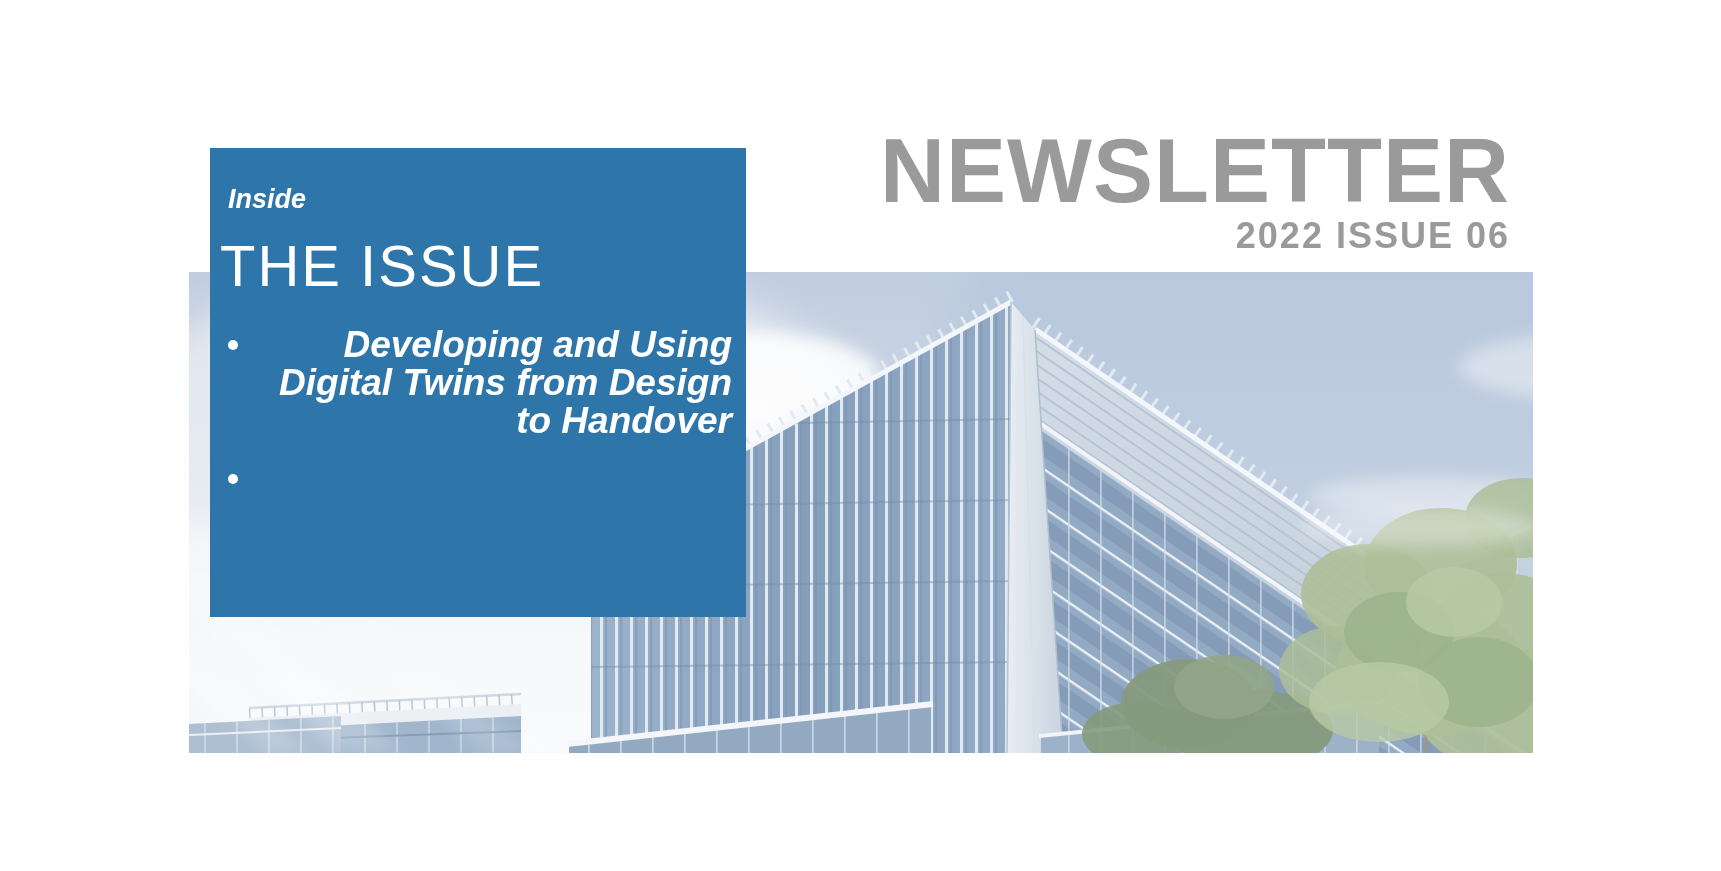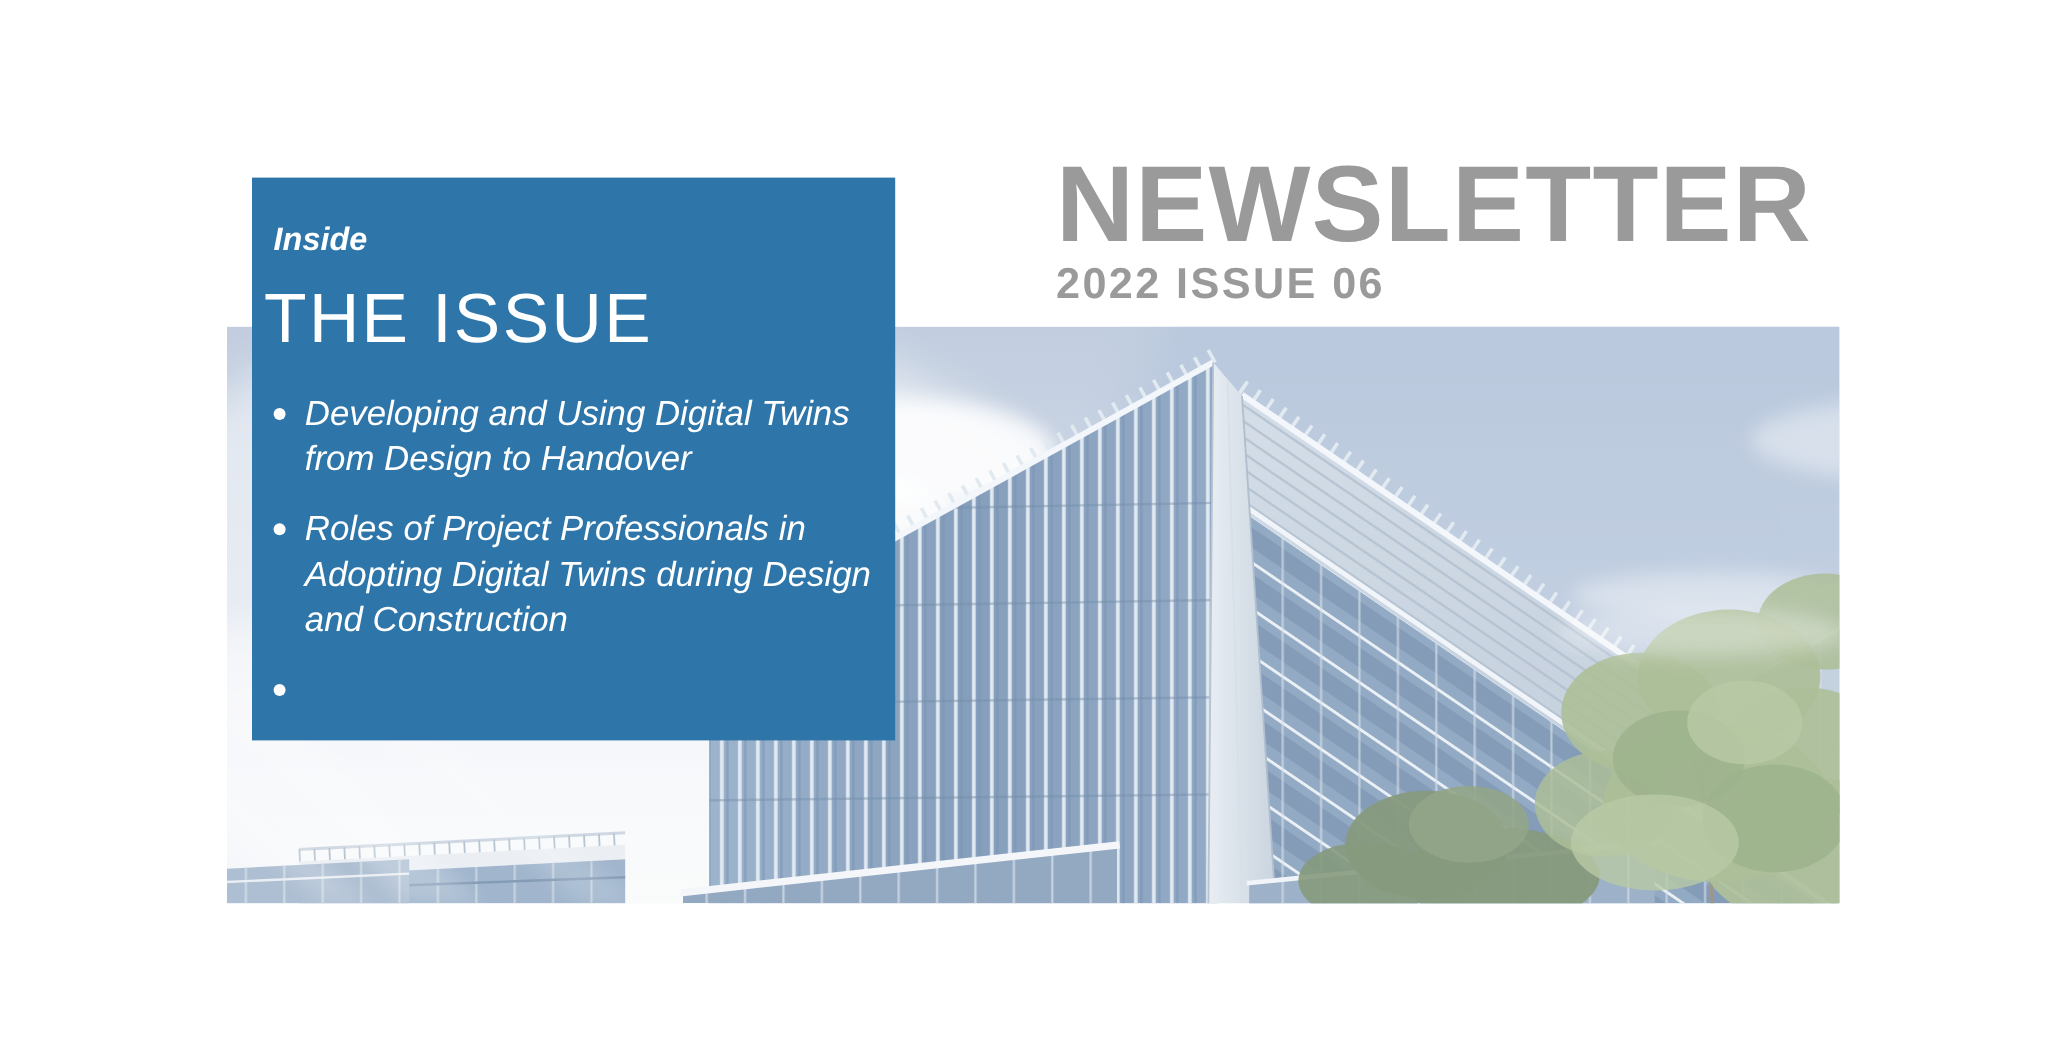--- a/index.html
+++ b/index.html
@@ -6,35 +6,35 @@
     --panel-blue:#2e76a9;
     --masthead-gray:#9a9a9a;
     --panel-text:#ffffff;
   }
   *{margin:0;padding:0;box-sizing:border-box;}
   html,body{background:#ffffff;}
   body{font-family:"Liberation Sans", sans-serif;}
   .page{position:relative;width:1721px;height:871px;background:#ffffff;overflow:hidden;}
 
   
-  .masthead{position:absolute;top:129px;right:211px;color:var(--masthead-gray);}
+  .masthead{position:absolute;top:129px;right:211px;text-align:right;color:var(--masthead-gray);}
   .masthead-title{font-size:90px;font-weight:bold;line-height:.95;letter-spacing:1px;white-space:nowrap;}
   .masthead-issue{font-size:36px;font-weight:bold;letter-spacing:2px;white-space:nowrap;}
 
   
   .hero{position:absolute;left:189px;top:272px;width:1344px;height:481px;z-index:1;overflow:hidden;}
   .hero svg{display:block;width:1344px;height:481px;}
 
   
   .panel{position:absolute;left:210px;top:148px;width:536px;height:469px;z-index:2;
          background:var(--panel-blue);color:var(--panel-text);padding:36px 14px 0 18px;}
   .kicker{font-size:27px;font-weight:bold;font-style:italic;line-height:1.12;}
   .panel-title{font-size:58px;font-weight:400;letter-spacing:2px;line-height:1.1;margin:20px 0 0 -8px;white-space:nowrap;}
   .toc{list-style:none;margin-top:28px;}
-  .toc li{position:relative;padding-left:26px;font-size:29px;font-weight:normal;font-style:italic;line-height:38px;}
+  .toc li{position:relative;padding-left:26px;font-size:37px;font-weight:bold;font-style:italic;line-height:38px;text-align:right;}
   .toc li + li{margin-top:20px;}
   .toc .dot{position:absolute;left:0;top:14px;width:10px;height:10px;border-radius:50%;background:var(--panel-text);}
 </style>
 </head>
 <body>
 
 <div class="page">
 
   <header class="masthead">
     <div class="masthead-title">NEWSLETTER</div>
@@ -222,21 +222,17 @@
   <aside class="panel">
     <div class="kicker">Inside</div>
     <h1 class="panel-title">THE ISSUE</h1>
     <ul class="toc">
       <li>
         <span class="dot"></span>
         <span>Developing and Using Digital Twins from Design to Handover</span>
       </li>
       <li>
         <span class="dot"></span>
-        <span>Roles of Project Professionals in Adopting Digital Twins during Design and Construction</span>
-      </li>
-      <li>
-        <span class="dot"></span>
       </li>
     </ul>
   </aside>
 
 </div>
 
 </body></html>

